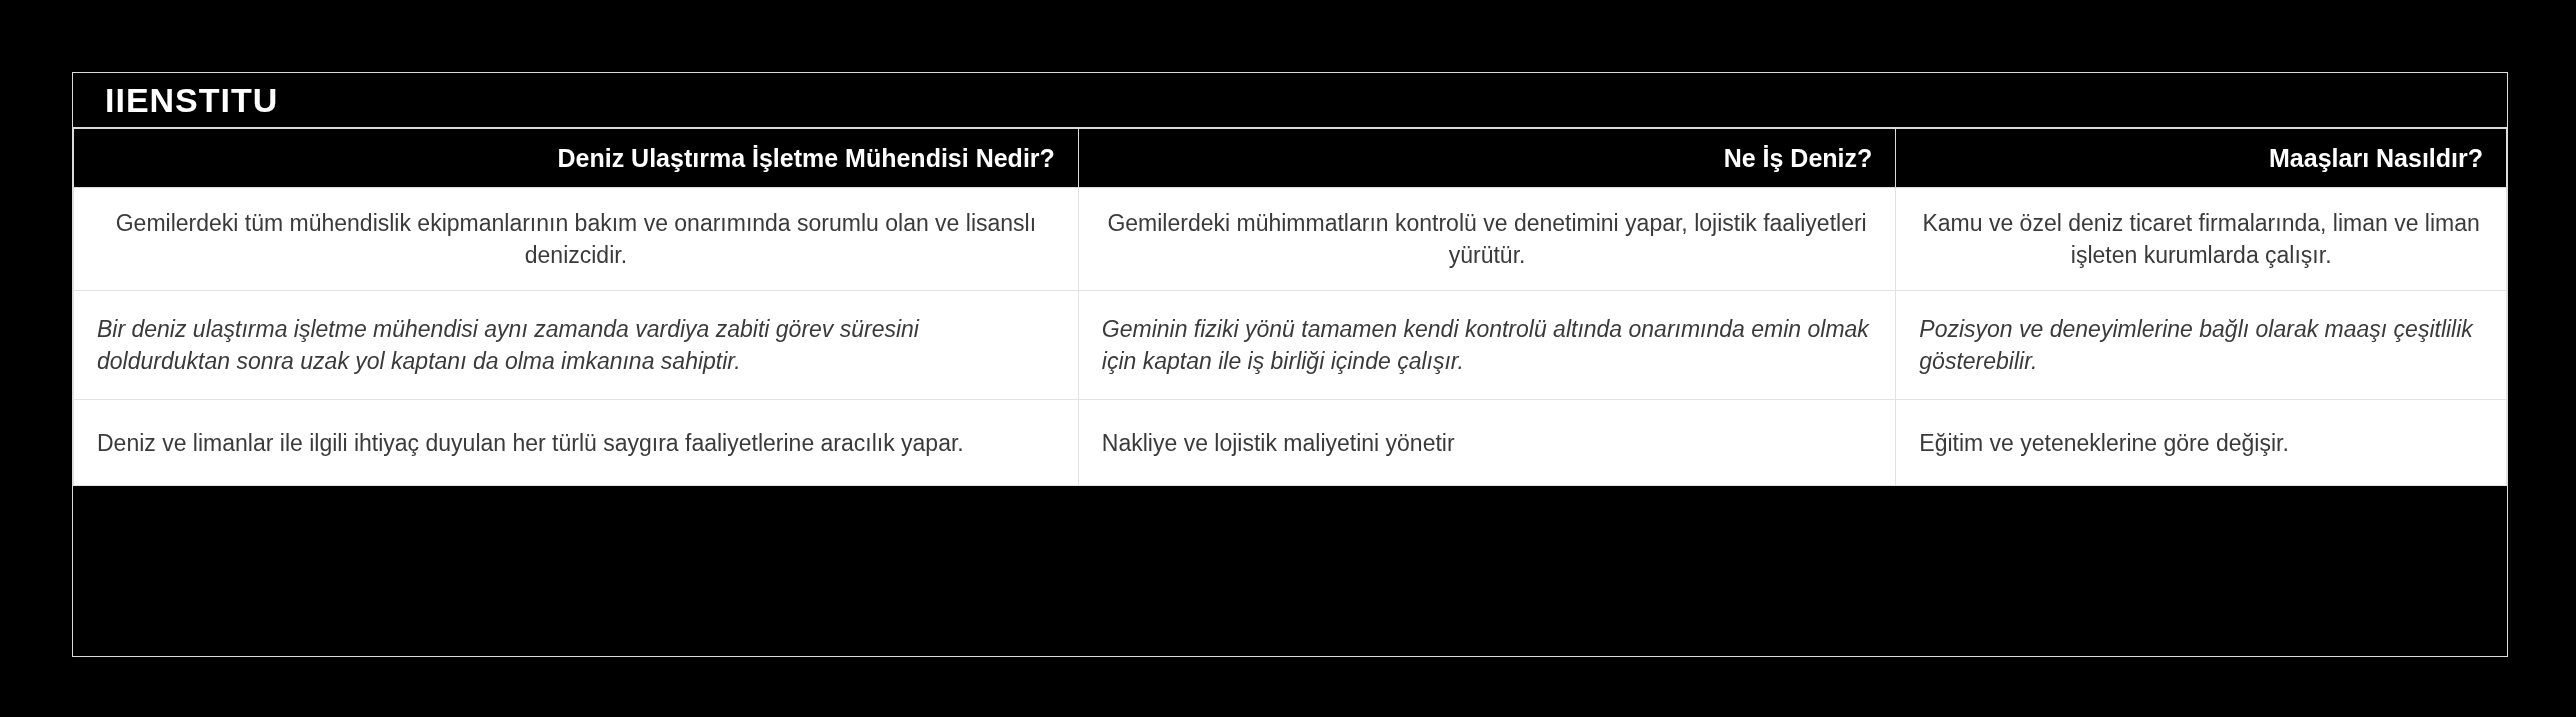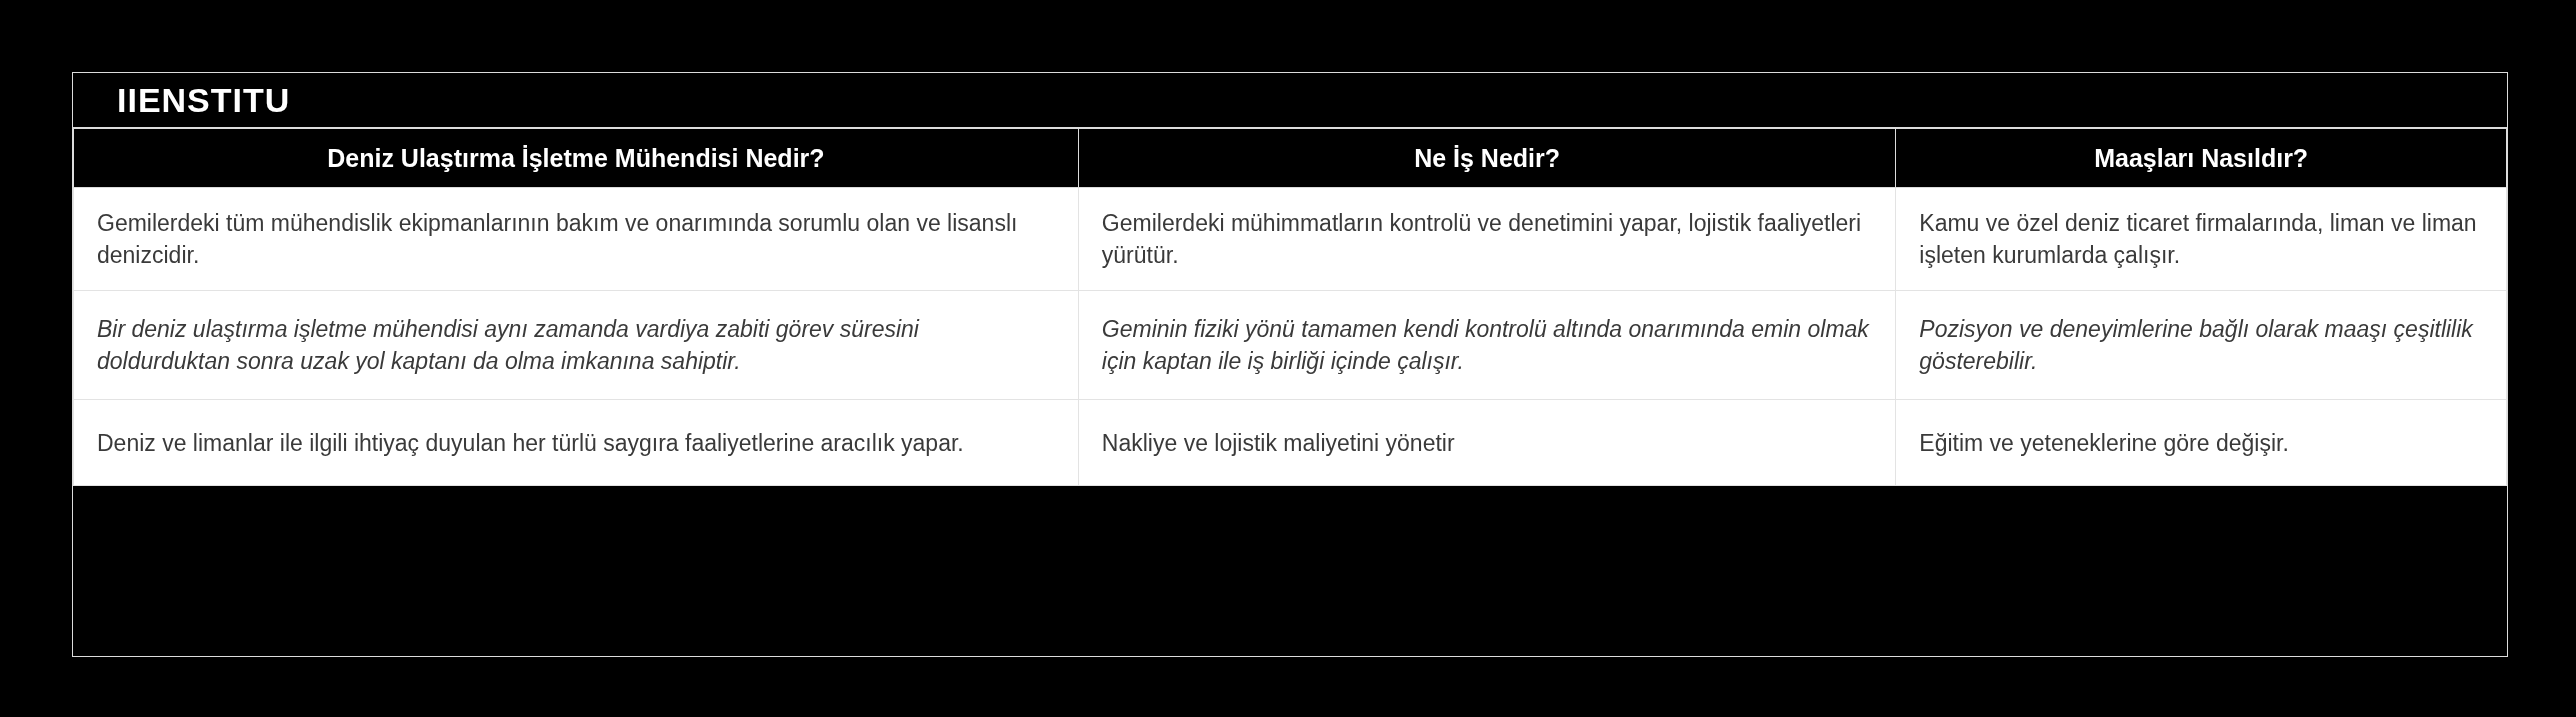--- a/index.html
+++ b/index.html
@@ -32,54 +32,53 @@
     padding-left: 32px;
     background: #000000;
     border-bottom: 1.9px solid #dcdcdc;
     box-sizing: border-box;
   }
   .banner .logo {
     color: #ffffff;
     font-size: 34px;
     font-weight: 800;
     letter-spacing: 1px;
-    margin-left: 12px;
   }
   table.info-table {
     width: 100%;
     border-collapse: collapse;
     table-layout: fixed;
   }
   table.info-table th {
     background: #000000;
     color: #ffffff;
     font-size: 25px;
     font-weight: 700;
-    text-align: center;
+    text-align: right;
     padding: 13.4px 23px;
     border: 1.9px solid #dcdcdc;
     height: 59px;
     box-sizing: border-box;
     vertical-align: middle;
   }
   table.info-table td {
     background: #ffffff;
     color: #3a3a3a;
     font-size: 23px;
     line-height: 32px;
     text-align: left;
     padding: 13.4px 23px;
     border: 1px solid #e3e3e3;
     vertical-align: middle;
     box-sizing: border-box;
   }
   col.c1 { width: 41.3%; }
   col.c2 { width: 33.6%; }
   col.c3 { width: 25.1%; }
-  tr.r1 td { height: 103px; }
+  tr.r1 td { height: 103px; text-align: center; }
   tr.r2 td { height: 91px; }
   tr.r3 td { height: 93px; }
   tr.r4 td { height: 109px; font-style: italic; }
   tr.r5 td { height: 86px; }
 </style>
 </head>
 <body>
 
 <div class="stage">
   <div class="frame">
@@ -90,21 +89,21 @@
 
     <table class="info-table">
       <colgroup>
         <col class="c1">
           <col class="c2">
           <col class="c3">
       </colgroup>
       <thead>
         <tr>
           <th>Deniz Ulaştırma İşletme Mühendisi Nedir?</th>
-          <th>Ne İş Nedir?</th>
+          <th>Ne İş Deniz?</th>
           <th>Maaşları Nasıldır?</th>
         </tr>
       </thead>
       <tbody>
         <tr class="r1">
           <td>Gemilerdeki tüm mühendislik ekipmanlarının bakım ve onarımında sorumlu olan ve lisanslı denizcidir.</td>
           <td>Gemilerdeki mühimmatların kontrolü ve denetimini yapar, lojistik faaliyetleri yürütür.</td>
           <td>Kamu ve özel deniz ticaret firmalarında, liman ve liman işleten kurumlarda çalışır.</td>
         </tr>
         <tr class="r4">

